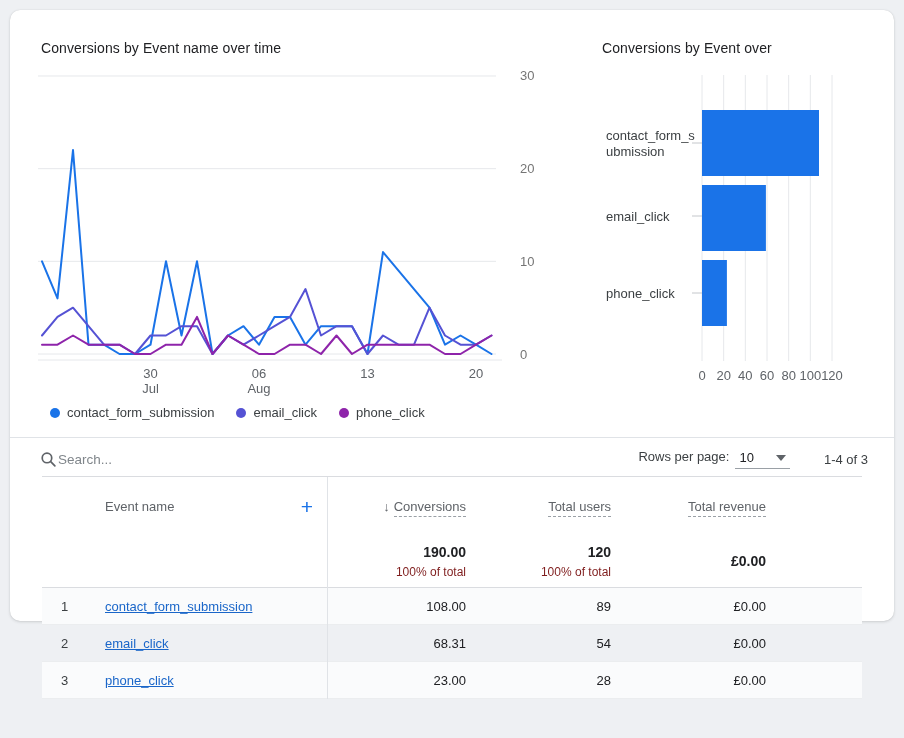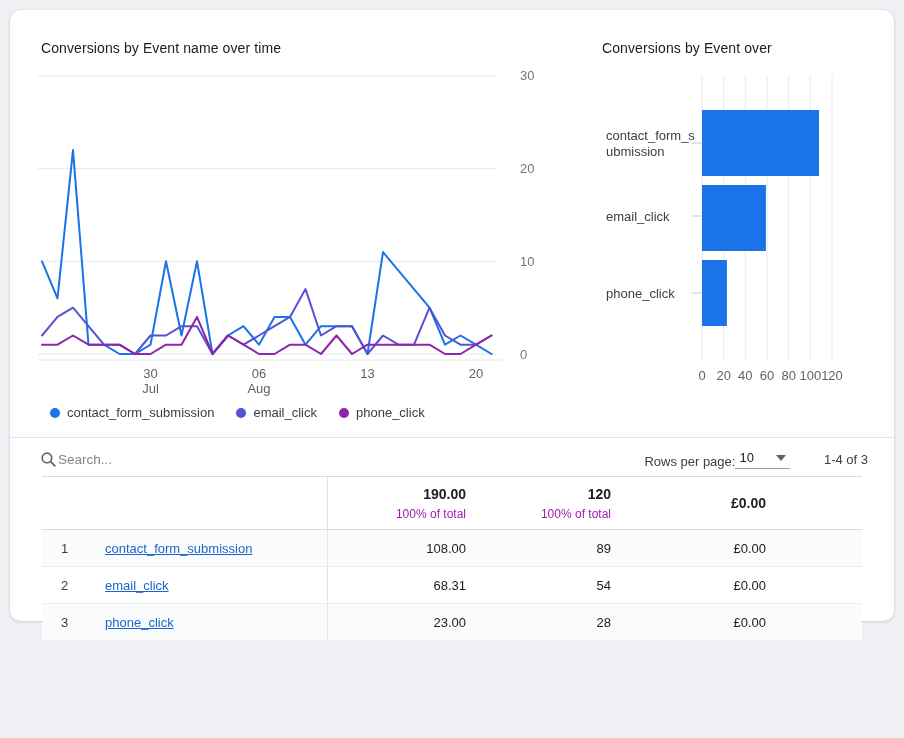--- a/index.html
+++ b/index.html
@@ -36,21 +36,21 @@
   .controls-row {
     position:absolute; left:30px; top:432px; width:832px; height:34px;
     display:flex; align-items:center;
   }
   .search-box { display:flex; align-items:center; gap:1px; flex:1; }
   .search-box input {
     border:none; outline:none; font-size:13.5px; color:#202124; width:300px;
     font-family:"Liberation Sans", sans-serif; background:transparent;
   }
   .search-box input::placeholder { color:#80868b; }
-  .rpp { display:flex; align-items:flex-end; }
+  .rpp { display:flex; align-items:flex-start; gap:6px; }
   .rpp-label { font-size:13px; color:#3c4043; }
   .rpp-select {
     display:flex; align-items:center; gap:22px; border-bottom:1px solid #9aa0a6;
     padding:1px 4px 3px 4px; cursor:pointer;
   }
   .rpp-value { font-size:13px; color:#202124; }
   .caret {
     width:0; height:0; border-left:5px solid transparent; border-right:5px solid transparent;
     border-top:6px solid #5f6368;
   }
@@ -73,21 +73,21 @@
   .dim-head-label { font-size:13px; color:#5f6368; }
   .plus-btn {
     color:#1a73e8; font-size:21px; font-weight:400; background:none; border:none;
     cursor:pointer; line-height:1; padding:0 14px 0 0; font-family:"Liberation Sans",sans-serif;
   }
   .cell-right { text-align:right; padding-right:8px; }
   .metric-head { font-size:13px; color:#5f6368; cursor:pointer; white-space:nowrap; }
   .metric-head .hd { border-bottom:1px dashed #9aa0a6; padding-bottom:2px; }
   .sort-arrow { color:#5f6368; margin-right:4px; font-size:13px; }
   .sum-val { font-size:14px; font-weight:700; color:#202124; }
-  .sum-sub { font-size:12px; color:#a21caf; margin-top:5px; }
+  .sum-sub { font-size:12px; color:#7f1d1d; margin-top:5px; }
   .event-link { color:#1a66c9; text-decoration:underline; font-size:13px; cursor:pointer; }
   svg text { font-family:"Liberation Sans", sans-serif; }
 </style>
 </head>
 <body>
 
 <div class="card">
 
   <div class="chart-title" id="lineTitle">Conversions by Event name over time</div>
   <div class="chart-title" id="barTitle">Conversions by Event over</div>
@@ -170,20 +170,37 @@
         <span class="rpp-value">10</span>
         <span class="caret"></span>
       </span>
     </div>
     <span class="range-label">1-4 of 3</span>
   </div>
 
   <div class="table-wrap">
     <div class="col-divider"></div>
 
+    <div class="t-row t-head">
+      <div></div>
+      <div class="cell-dim">
+        <span class="dim-head-label">Event name</span>
+        <button class="plus-btn">+</button>
+      </div>
+      <div class="cell-right metric-head">
+        <span class="sort-arrow">↓</span><span class="hd">Conversions</span>
+      </div>
+      <div class="cell-right metric-head">
+        <span class="hd">Total users</span>
+      </div>
+      <div class="cell-right metric-head">
+        <span class="hd">Total revenue</span>
+      </div>
+      <div></div>
+    </div>
 
     <div class="t-row t-summary">
       <div></div>
         <div></div>
       <div class="cell-right">
         <div class="sum-val">190.00</div>
         <div class="sum-sub">100% of total</div>
       </div>
       <div class="cell-right">
         <div class="sum-val">120</div>

